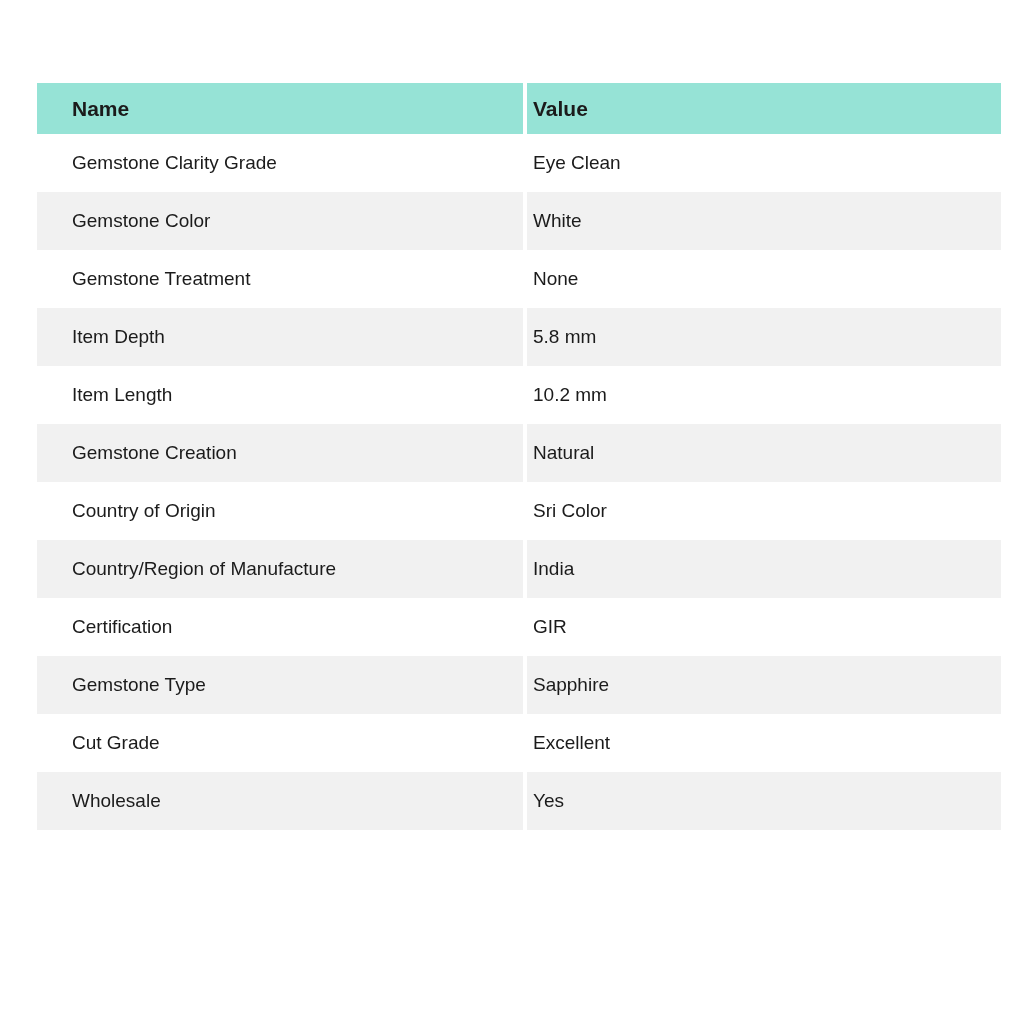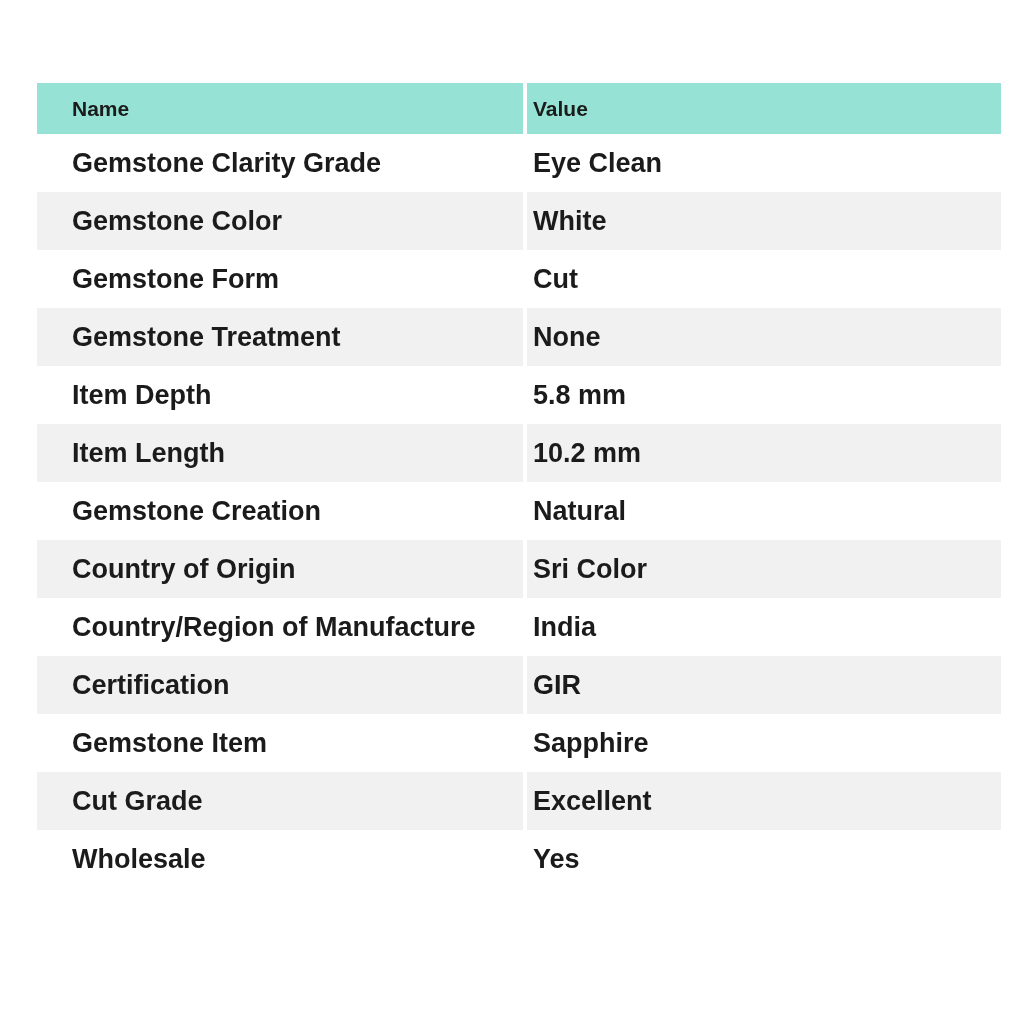--- a/index.html
+++ b/index.html
@@ -34,22 +34,22 @@
     font-size: 21px;
     font-weight: 700;
     text-align: left;
     vertical-align: middle;
     padding: 0;
     white-space: nowrap;
     overflow: hidden;
   }
   .spec-table td {
     height: 58px;
-    font-size: 27px;
-    font-weight: 700;
+    font-size: 19px;
+    font-weight: 400;
     text-align: left;
     vertical-align: middle;
     padding: 0;
     white-space: nowrap;
     overflow: hidden;
   }
   .spec-table .cell-name  { padding-left: 35px; }
   .spec-table .cell-value { padding-left: 6px; }
 
   
@@ -83,25 +83,20 @@
     <td class="col-gap"></td>
     <td class="cell-value">Eye Clean</td>
   </tr>
 
   <tr>
     <td class="cell-name">Gemstone Color</td>
     <td class="col-gap"></td>
     <td class="cell-value">White</td>
   </tr>
 
-  <tr>
-    <td class="cell-name">Gemstone Form</td>
-    <td class="col-gap"></td>
-    <td class="cell-value">Cut</td>
-  </tr>
 
 
   <tr>
     <td class="cell-name">Gemstone Treatment</td>
     <td class="col-gap"></td>
     <td class="cell-value">None</td>
   </tr>
 
   <tr>
     <td class="cell-name">Item Depth</td>
@@ -134,21 +129,21 @@
     <td class="cell-value">India</td>
   </tr>
 
   <tr>
     <td class="cell-name">Certification</td>
     <td class="col-gap"></td>
     <td class="cell-value">GIR</td>
   </tr>
 
   <tr>
-    <td class="cell-name">Gemstone Item</td>
+    <td class="cell-name">Gemstone Type</td>
     <td class="col-gap"></td>
     <td class="cell-value">Sapphire</td>
   </tr>
 
   <tr>
     <td class="cell-name">Cut Grade</td>
     <td class="col-gap"></td>
     <td class="cell-value">Excellent</td>
   </tr>
 

